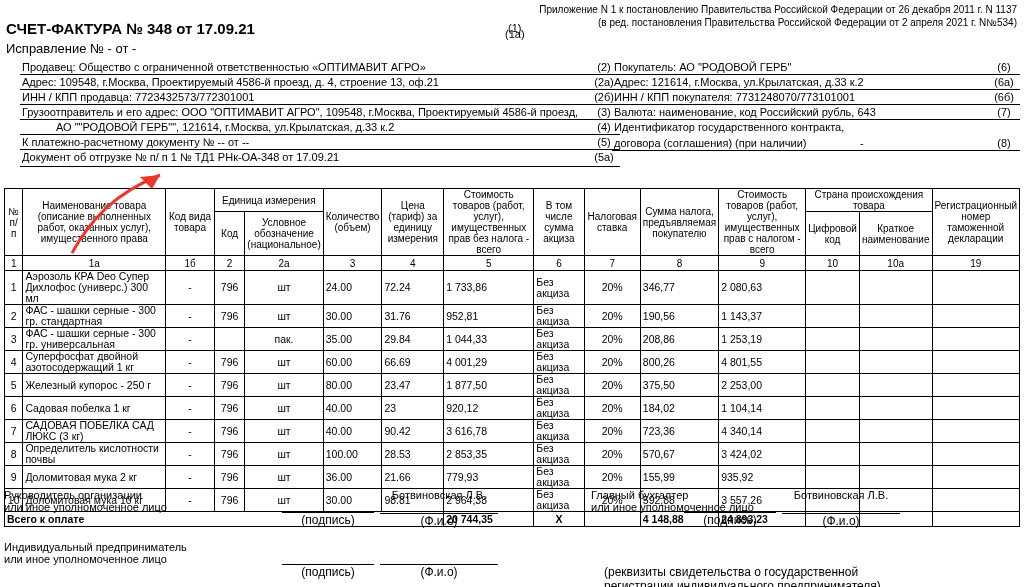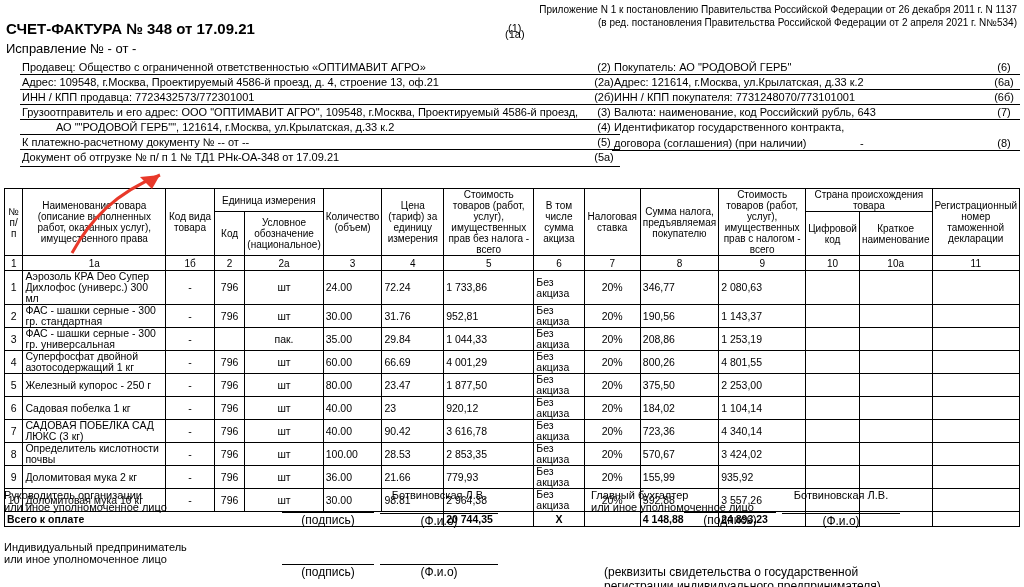--- a/index.html
+++ b/index.html
@@ -210,21 +210,21 @@
         <td>2а</td>
         <td>3</td>
         <td>4</td>
         <td>5</td>
         <td>6</td>
         <td>7</td>
         <td>8</td>
         <td>9</td>
         <td>10</td>
         <td>10а</td>
-        <td>11</td>
+        <td>19</td>
       </tr>
     </thead>
     <tbody>
       <tr>
           <td class="tc">1</td>
           <td class="tl">Аэрозоль КРА Deo Супер Дихлофос (универс.) 300 мл</td>
           <td class="tc">-</td>
           <td class="tc">796</td>
           <td class="tc">шт</td>
           <td class="tr">24.00</td>

